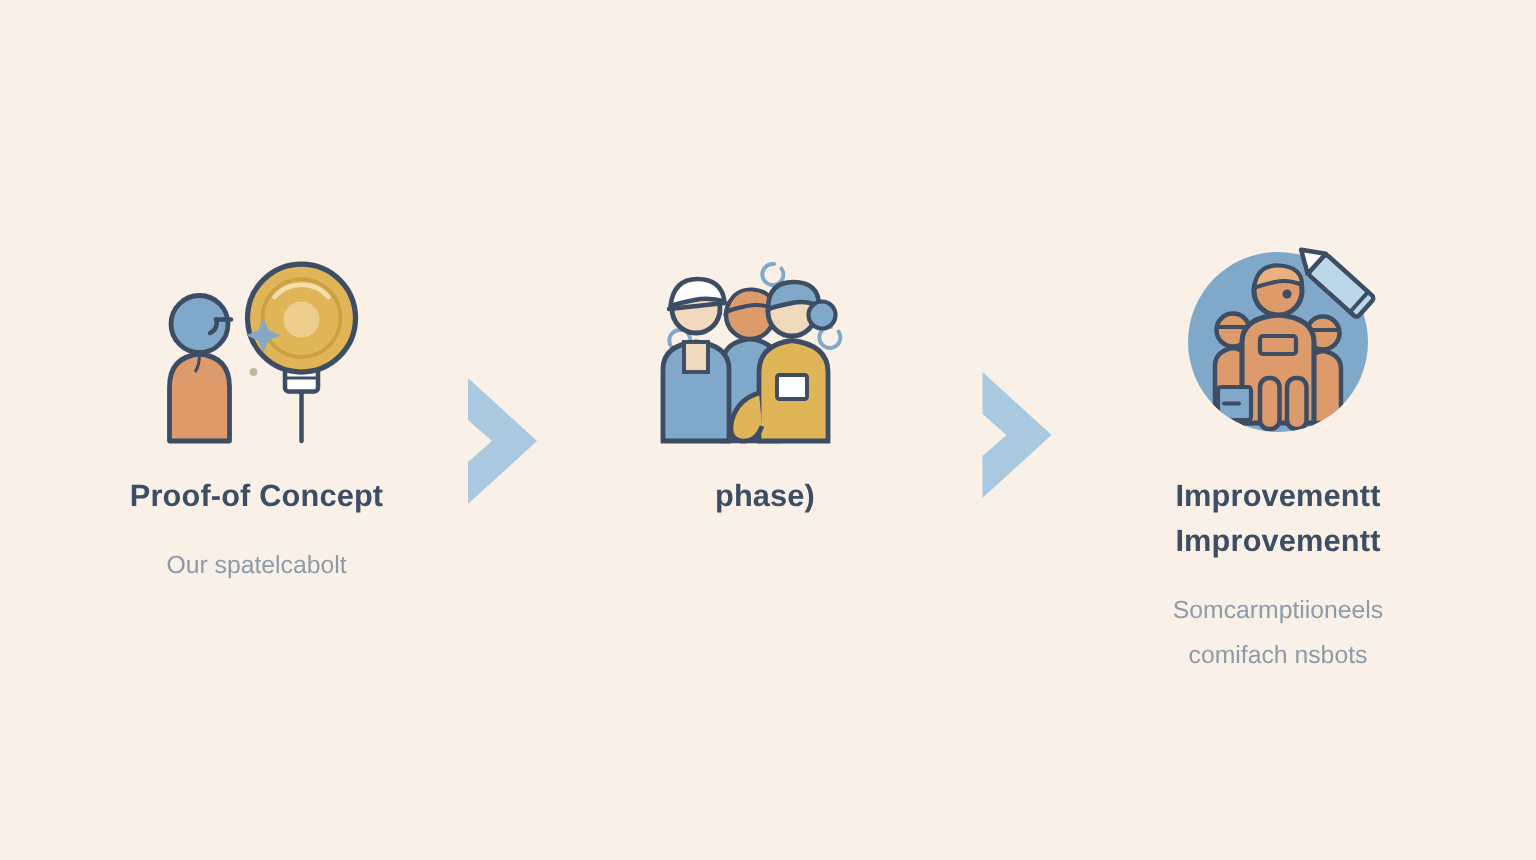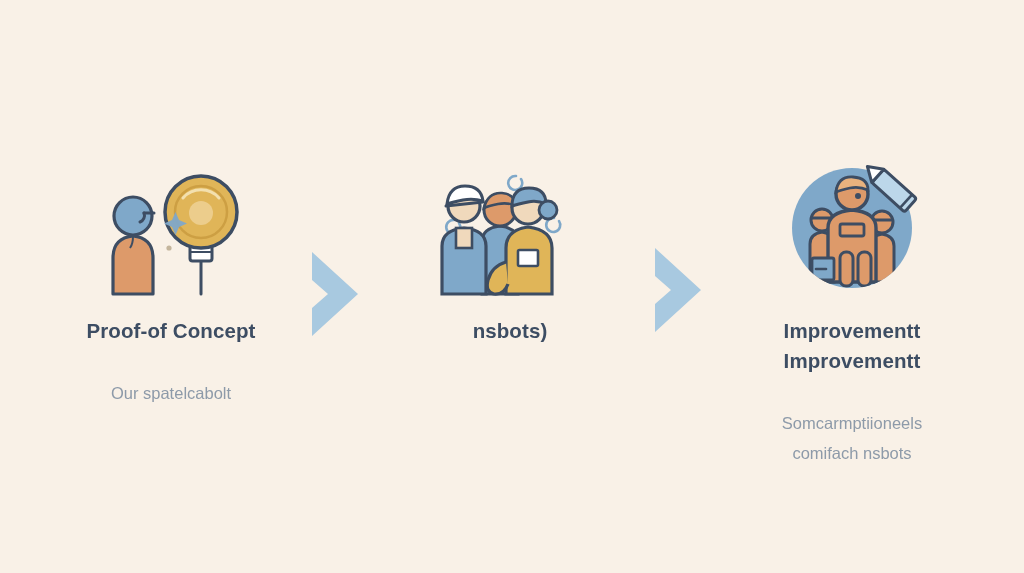--- a/index.html
+++ b/index.html
@@ -50,21 +50,21 @@
     margin-top: 20px;
     font-size: 20.5px;
     font-weight: bold;
     line-height: 30px;
     color: #3d4d63;
     letter-spacing: 0.1px;
   }
   .step-title .ttl-line { display: block; }
 
   .step-sub {
-    margin-top: 32px;
+    margin-top: 16px;
     font-size: 16.5px;
     line-height: 30px;
     color: #8d9aa9;
     font-weight: 400;
   }
   .step-sub .sub-line { display: block; }
 
   
   .chevron {
     position: absolute;
@@ -143,21 +143,21 @@
           <path d="M76 128 L76 82 Q76 64 98 61 Q122 64 122 82 L122 128 Z" fill="#e0b558" stroke="#3d4d63" stroke-width="3.2"></path>
           <circle cx="98" cy="42" r="16" fill="#f0d9bc" stroke="#3d4d63" stroke-width="3.2"></circle>
           <path d="M82 40 q0 -18 17 -18 q17 0 17 16 q-9 -4 -18 -2 q-10 2 -16 4 z" fill="#7fa8c9" stroke="#3d4d63" stroke-width="3"></path>
           <circle cx="118" cy="44" r="9" fill="#7fa8c9" stroke="#3d4d63" stroke-width="2.8"></circle>
           <rect x="88" y="84" width="20" height="16" rx="1.5" fill="#ffffff" stroke="#3d4d63" stroke-width="2.6"></rect>
 
           <path d="M76 96 q-14 4 -18 18 q-3 12 6 14 q10 1 14 -10" fill="#e0b558" stroke="#3d4d63" stroke-width="3.2" stroke-linejoin="round"></path>
         </svg>
       </div>
       <div class="step-title">
-        <span class="ttl-line">nsbots)</span>
+        <span class="ttl-line">phase)</span>
       </div>
     </div>
 
     <div class="chevron chev-2">
       <svg width="80" height="92" viewBox="0 0 80 92">
         <path d="M10 4 L56 46 L10 88 L10 60 L26 46 L10 32 Z" fill="#a8c9e0"></path>
       </svg>
     </div>
 
     <div class="step step-3">

